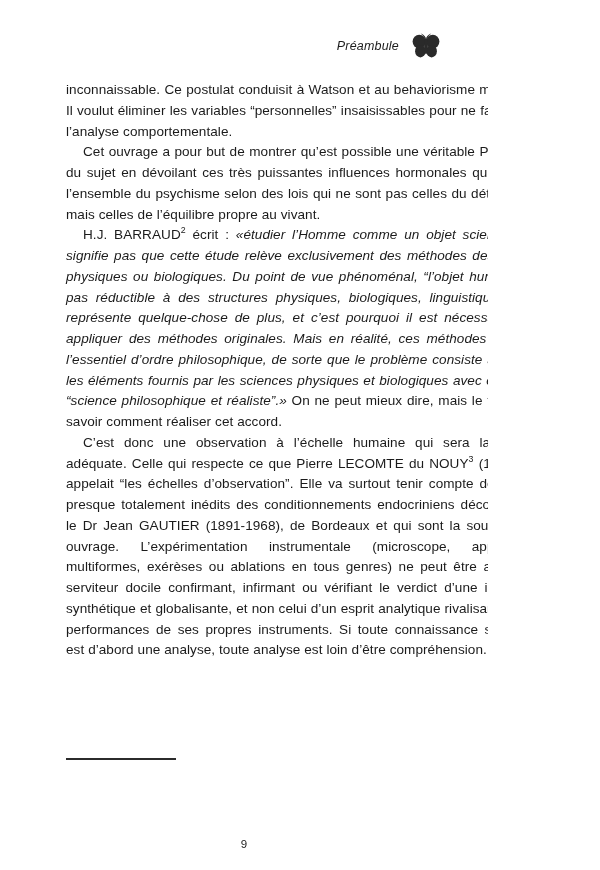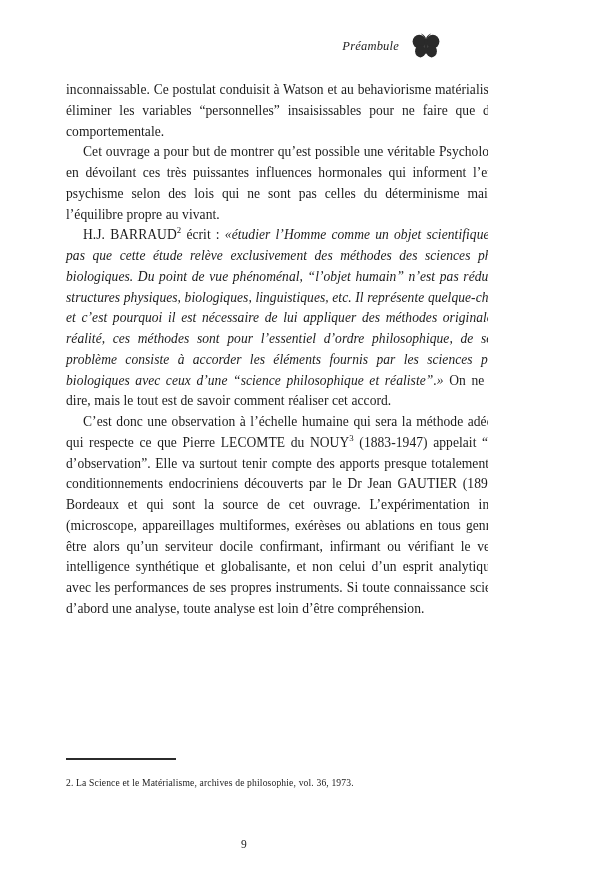--- a/index.html
+++ b/index.html
@@ -15,21 +15,20 @@
     color: #1a1a1a;
     -webkit-font-smoothing: antialiased;
   }
 
   .page {
     position: absolute;
     inset: 0;
     width: 488px;
     height: 870px;
     overflow: hidden;
-    font-family: Liberation Serif, serif;
   }
 
   
   .running-head {
     position: absolute;
     top: 33px;
     right: 47px;
     display: flex;
     align-items: center;
     gap: 12px;
@@ -142,18 +141,17 @@
     <p class="para indent">Cet ouvrage a pour but de montrer qu’est possible une véritable Psychologie du sujet en dévoilant ces très puissantes influences hormonales qui informent l’ensemble du psychisme selon des lois qui ne sont pas celles du déterminisme mais celles de l’équilibre propre au vivant.</p>
 
     <p class="para indent"><span>H.J. BARRAUD</span><sup>2</sup><span> écrit : </span><span class="it">«étudier l’Homme comme un objet scientifique ne signifie pas que cette étude relève exclusivement des méthodes des sciences physiques ou biologiques. Du point de vue phénoménal, “l’objet humain” n’est pas réductible à des structures physiques, biologiques, linguistiques, etc. Il représente quelque-chose de plus, et c’est pourquoi il est nécessaire de lui appliquer des méthodes originales. Mais en réalité, ces méthodes sont pour l’essentiel d’ordre philosophique, de sorte que le problème consiste à accorder les éléments fournis par les sciences physiques et biologiques avec ceux d’une “science philosophique et réaliste”.»</span><span> On ne peut mieux dire, mais le tout est de savoir comment réaliser cet accord.</span></p>
 
     <p class="para indent"><span>C’est donc une observation à l’échelle humaine qui sera la méthode adéquate. Celle qui respecte ce que Pierre LECOMTE du NOUY</span><sup>3</sup><span> (1883-1947) appelait “les échelles d’observation”. Elle va surtout tenir compte des apports presque totalement inédits des conditionnements endocriniens découverts par le Dr Jean GAUTIER (1891-1968), de Bordeaux et qui sont la source de cet ouvrage. L’expérimentation instrumentale (microscope, appareillages multiformes, exérèses ou ablations en tous genres) ne peut être alors qu’un serviteur docile confirmant, infirmant ou vérifiant le verdict d’une intelligence synthétique et globalisante, et non celui d’un esprit analytique rivalisant avec les performances de ses propres instruments. Si toute connaissance scientifique est d’abord une analyse, toute analyse est loin d’être compréhension.</span></p>
 
   </div>
 
   <div class="footnotes">
     <div class="footnote-rule"></div>
-    <p class="footnote">2. La Science et le Matérialisme, archives de philosophie, vol. 36, 1973.</p>
   </div>
 
   <div class="folio">9</div>
 
 </div>
 
 </body></html>

